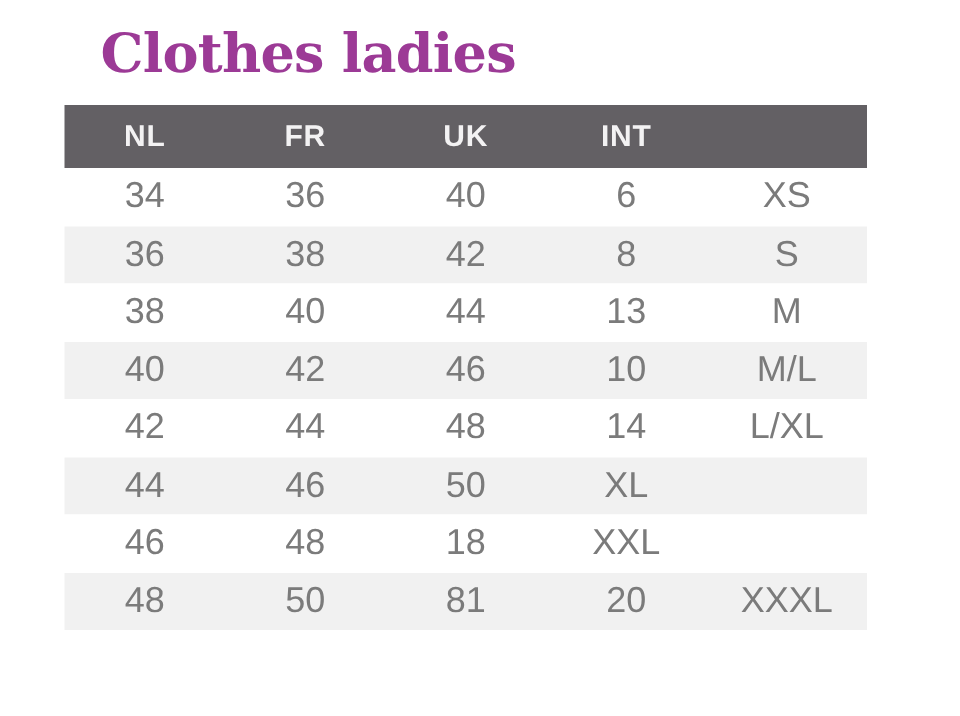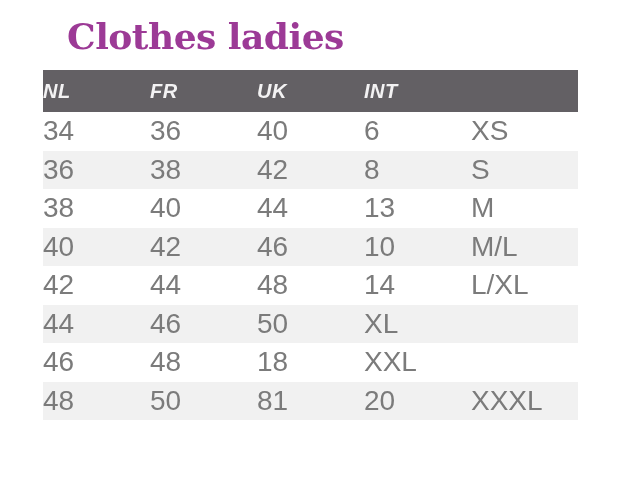--- a/index.html
+++ b/index.html
@@ -35,39 +35,40 @@
     width: 535px;
   }
   .thead {
     display: grid;
     grid-template-columns: repeat(5, 1fr);
     background: #636064;
     height: 42px;
     align-items: center;
   }
   .thead .cell {
+    text-align: center;
     color: #f3f2f3;
     font-size: 20px;
     font-weight: 700;
     letter-spacing: 0.5px;
-    font-style: italic;
   }
   .tbody .row {
     display: grid;
     grid-template-columns: repeat(5, 1fr);
     height: 38.5px;
     align-items: center;
     background: #ffffff;
   }
   .tbody .row.alt {
     background: #f1f1f1;
   }
   .tbody .cell {
+    text-align: center;
     color: #7b7b7b;
-    font-size: 28px;
+    font-size: 24px;
     font-weight: 400;
   }
 </style>
 </head>
 <body>
 
 <div class="page">
   <h1 class="page-title">Clothes ladies</h1>
 
   <div class="size-table">

